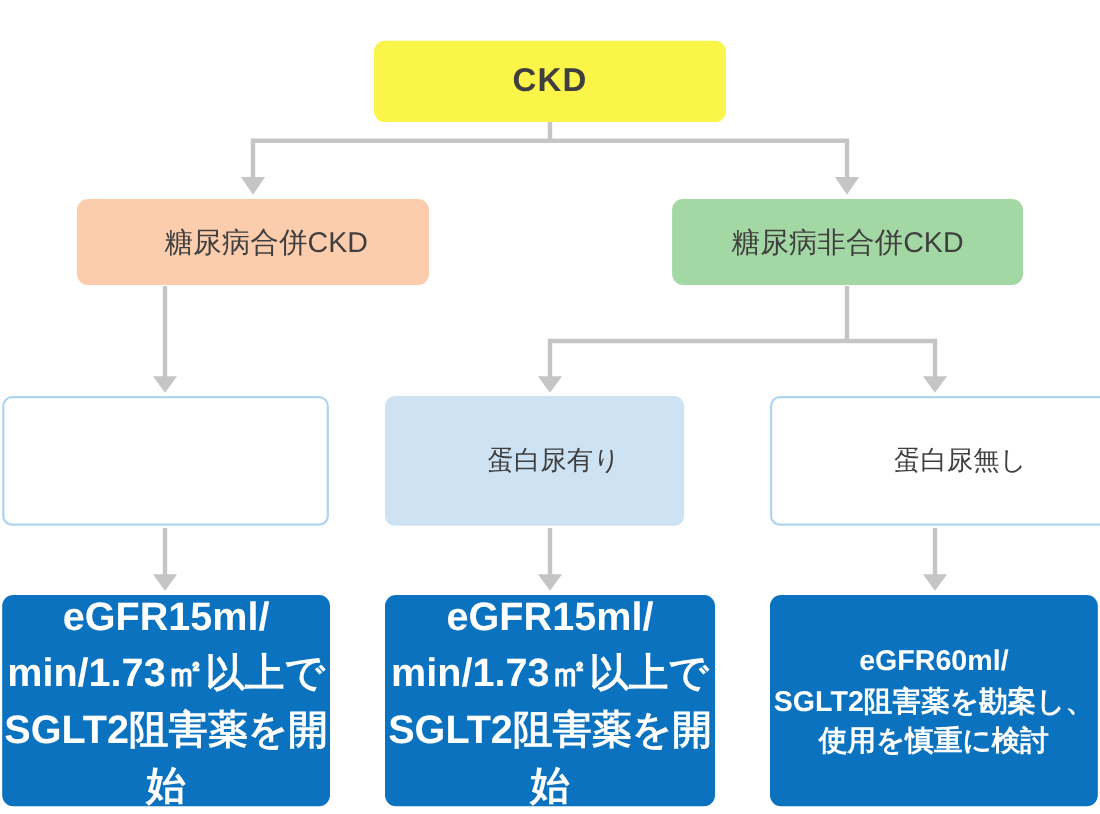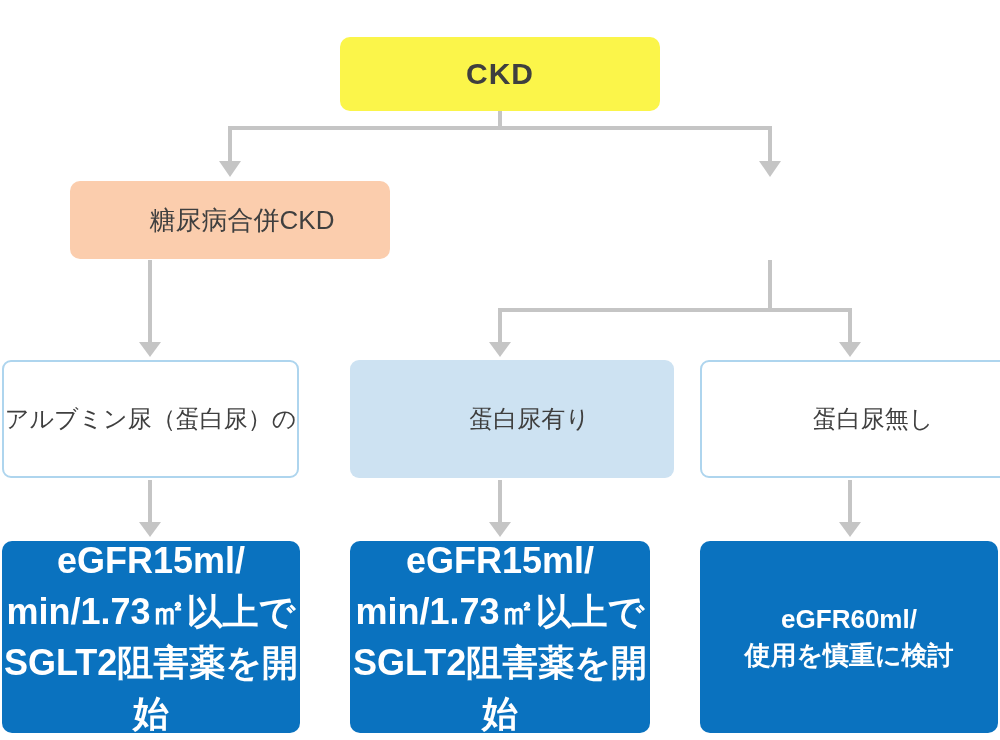--- a/index.html
+++ b/index.html
@@ -56,21 +56,21 @@
     top:360px;height:118px;
     border-radius:9px;
     font-size:24px;font-weight:500;
     line-height:1.55;
   }
   .node-cond-plain{
     background:#FFFFFF;
     border:2px solid var(--plain-border);
   }
   .node-albuminuria{left:2px;width:297px;}
-  .node-proteinuria-yes{left:350px;width:324px;background:var(--proteinuria-yes-bg);padding-left:35px;}
+  .node-proteinuria-yes{left:350px;width:272px;background:var(--proteinuria-yes-bg);padding-left:35px;}
   .node-proteinuria-no{left:700px;width:346px;}
   .node-outcome{
     top:541px;height:192px;
     background:var(--outcome-bg);
     border-radius:10px;
     color:var(--outcome-text);
     font-size:36px;font-weight:700;
     line-height:1.42;
   }
   .node-outcome-left{left:2px;width:298px;}
@@ -106,39 +106,42 @@
     <polygon points="839,522 861,522 850,537" fill="var(--connector)"></polygon>
   </svg>
 
   <div class="node node-root">
     <span class="line">CKD</span>
   </div>
 
   <div class="node node-branch node-diabetic">
     <span class="line">糖尿病合併CKD</span>
   </div>
+  <div class="node node-branch node-nondiabetic">
+    <span class="line">糖尿病非合併CKD</span>
+  </div>
 
   <div class="node node-cond node-cond-plain node-albuminuria">
-    <span class="line">アルブミン尿（蛋白尿）の</span>
   </div>
   <div class="node node-cond node-proteinuria-yes">
     <span class="line">蛋白尿有り</span>
   </div>
   <div class="node node-cond node-cond-plain node-proteinuria-no">
     <span class="line">蛋白尿無し</span>
   </div>
 
   <div class="node node-outcome node-outcome-left">
     <span class="line">eGFR15ml/</span>
     <span class="line">min/1.73㎡以上で</span>
     <span class="line">SGLT2阻害薬を開始</span>
   </div>
   <div class="node node-outcome node-outcome-mid">
     <span class="line">eGFR15ml/</span>
     <span class="line">min/1.73㎡以上で</span>
     <span class="line">SGLT2阻害薬を開始</span>
   </div>
   <div class="node node-outcome node-outcome-right">
     <span class="line">eGFR60ml/</span>
+    <span class="line">SGLT2阻害薬を勘案し、</span>
     <span class="line">使用を慎重に検討</span>
   </div>
 
 </div>
 
 </body></html>

